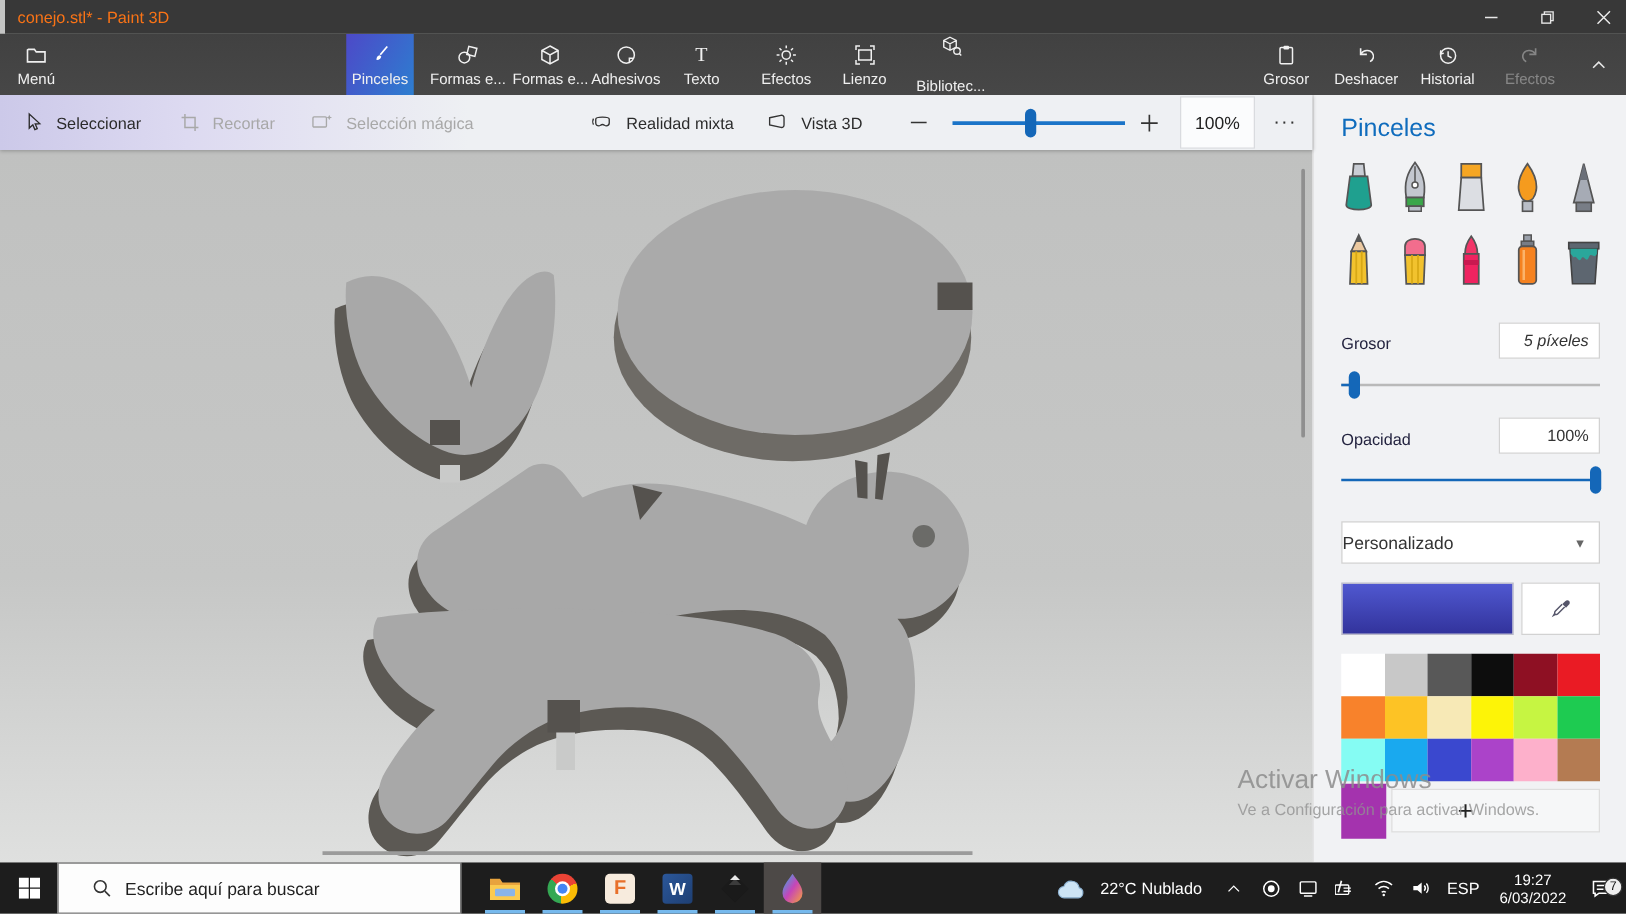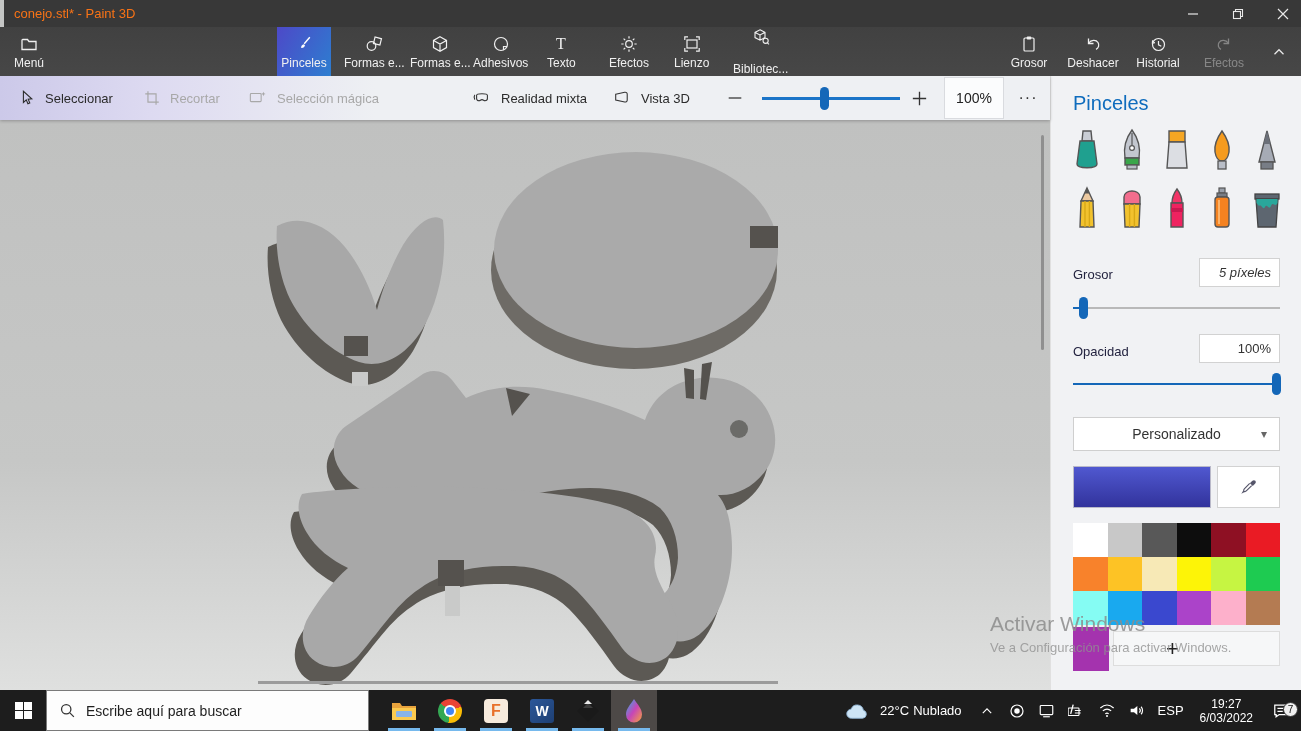--- a/index.html
+++ b/index.html
@@ -43,33 +43,33 @@
   
   #panel { left:1050px; top:76px; width:251px; height:614px; background:#f1f2f4; border-left:1px solid #e0e0e0; z-index:7; }
   #panel-title { position:absolute; left:22px; top:16px; font-size:20px; color:#0f6cbd; }
   #brushes { position:absolute; left:14px; top:52px; width:224px; display:grid; grid-template-columns:repeat(5,1fr); row-gap:14px; justify-items:center; }
   .brush { width:40px; height:44px; display:flex; align-items:center; justify-content:center; }
   .p-label { position:absolute; left:22px; font-size:13px; color:#23233f; }
   .val-box { position:absolute; width:81px; height:29px; background:#fff; border:1px solid #d2d2d2; font-size:13px; color:#333; display:flex; align-items:center; justify-content:flex-end; padding-right:8px; }
   .track { position:absolute; left:22px; width:207px; height:2px; background:#b9b9b9; }
   .track .fill { height:2px; background:#1467b8; }
   .thumb { position:absolute; width:9px; height:22px; border-radius:5px; background:#1467b8; }
-  #custom-dd { position:absolute; left:22px; top:341px; width:207px; height:34px; background:#fff; border:1px solid #cfcfcf; display:flex; align-items:center; justify-content:center; font-size:14px; color:#333; }
+  #custom-dd { position:absolute; left:22px; top:341px; width:207px; height:34px; background:#fff; border:1px solid #cfcfcf; display:flex; align-items:center; font-size:14px; color:#333; }
   #custom-dd .chev { position:absolute; right:12px; color:#666; font-size:12px; }
   #cur-color { position:absolute; left:22px; top:390px; width:138px; height:42px; border:1px solid #b9b9c9; }
   #dropper { position:absolute; left:166px; top:390px; width:63px; height:42px; background:#fff; border:1px solid #d2d2d2; display:flex; align-items:center; justify-content:center; }
   #palette-grid { position:absolute; left:22px; top:447px; width:207px; display:grid; grid-template-columns:repeat(6,34.5px); grid-auto-rows:34px; }
   .swatch { width:34.5px; height:34px; }
   #extra-swatch { position:absolute; left:22px; top:551px; width:36px; height:44px; }
   #add-color { position:absolute; left:62px; top:555px; width:167px; height:35px; background:#f6f7f8; border:1px solid #ddd; display:flex; align-items:center; font-size:22px; color:#222; padding-left:52px; }
 
   
   #taskbar { left:0; top:690px; width:1301px; height:41px; background:#1d1d1d; z-index:20; display:flex; align-items:stretch; }
   .tb-btn { width:46px; display:flex; align-items:center; justify-content:center; position:relative; }
-  #search-box { width:323px; background:#fdfdfd; border:1px solid #7a7a7a; display:flex; align-items:center; gap:10px; padding-left:12px; font-size:14px; color:#1f1f1f; }
+  #search-box { width:323px; background:#fdfdfd; border:1px solid #7a7a7a; display:flex; align-items:center; gap:10px; padding-left:26px; font-size:14px; color:#1f1f1f; }
   .app-btn { width:46px; display:flex; align-items:center; justify-content:center; position:relative; }
   .app-btn .underline { position:absolute; bottom:0; left:7px; width:32px; height:3px; background:#76b9ed; }
   .app-btn.active { background:#4d4947; }
   #tray { margin-left:auto; display:flex; align-items:center; color:#fff; font-size:13px; }
   .tray-ic { width:24px; display:flex; justify-content:center; align-items:center; margin:0 3px; }
   #clock { text-align:center; font-size:12px; line-height:14px; margin:0 8px 0 10px; }
   #notif { position:relative; width:40px; display:flex; justify-content:center; align-items:center; }
   #notif .badge { position:absolute; right:3px; bottom:2px; width:15px; height:15px; border-radius:50%; background:#efefef; color:#111; font-size:10px; display:flex; align-items:center; justify-content:center; border:1px solid #333; }
 </style>
 </head>

